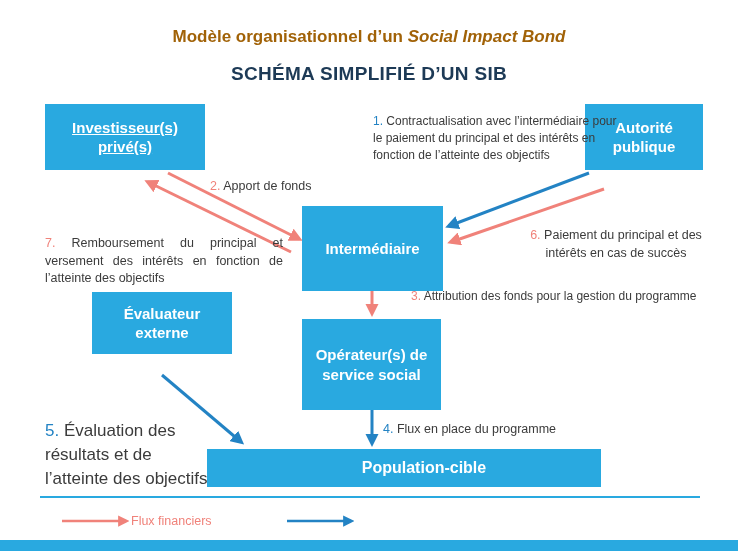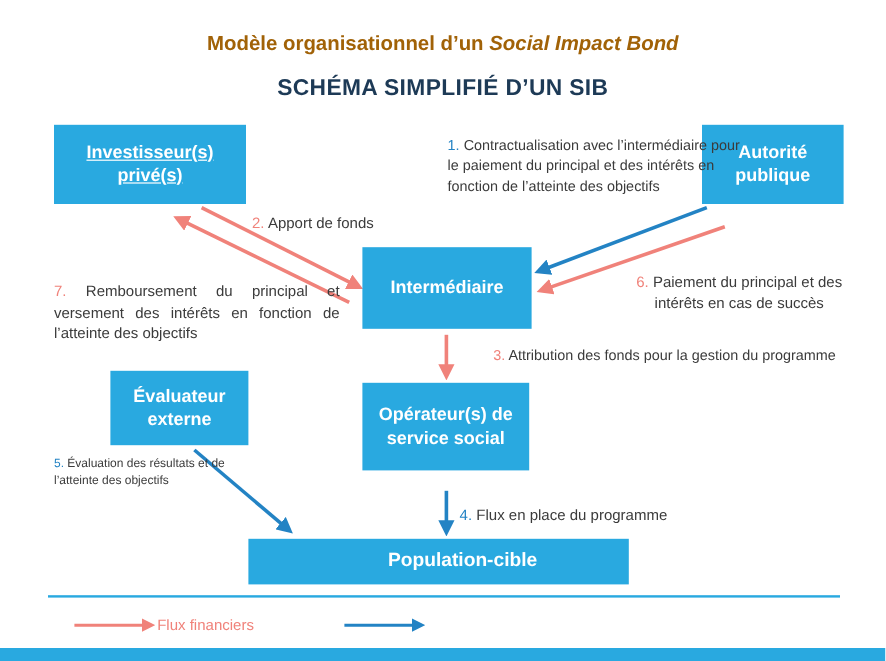--- a/index.html
+++ b/index.html
@@ -122,27 +122,27 @@
     <line x1="162" y1="375" x2="241" y2="442" class="stroke-blue" stroke-width="3" marker-end="url(#head-blue)"></line>
 
     <line x1="62" y1="521" x2="126" y2="521" class="stroke-red" stroke-width="2.5" marker-end="url(#head-red)"></line>
     <line x1="287" y1="521" x2="351" y2="521" class="stroke-blue" stroke-width="2.5" marker-end="url(#head-blue)"></line>
   </svg>
 
   <div class="box" style="left:45px; top:104px; width:160px; height:66px;text-decoration:underline;">Investisseur(s) privé(s)</div>
 
   <div class="box" style="left:585px; top:104px; width:118px; height:66px;">Autorité publique</div>
 
-  <div class="box" style="left:302px; top:206px; width:141px; height:68px;">Intermédiaire</div>
+  <div class="box" style="left:302px; top:206px; width:141px; height:85px;">Intermédiaire</div>
 
-  <div class="box" style="left:92px; top:309px; width:115px; height:62px;">Évaluateur externe</div>
+  <div class="box" style="left:92px; top:292px; width:140px; height:62px;">Évaluateur externe</div>
 
-  <div class="box" style="left:302px; top:319px; width:139px; height:73px;">Opérateur(s) de service social</div>
+  <div class="box" style="left:302px; top:319px; width:139px; height:91px;">Opérateur(s) de service social</div>
 
-  <div class="box big-label" style="left:207px; top:449px; width:317px; height:38px;padding-left:48px;">Population-cible</div>
+  <div class="box big-label" style="left:207px; top:449px; width:394px; height:38px;padding-left:48px;">Population-cible</div>
 
   <div class="flow-label" style="left:333px; top:113px; width:250px; margin-left:40px;">
     <span class="num blue">1.</span>
     <span>Contractualisation avec l’intermédiaire pour le paiement du principal et des intérêts en fonction de l’atteinte des objectifs</span>
   </div>
 
   <div class="flow-label" style="left:210px; top:178px; width:220px; font-size:12.5px;">
     <span class="num red">2.</span>
     <span>Apport de fonds</span>
   </div>
@@ -155,21 +155,21 @@
   <div class="flow-label" style="left:45px; top:235px; width:238px; text-align:justify; font-size:12.5px;">
     <span class="num red">7.</span>
     <span>Remboursement du principal et versement des intérêts en fonction de l’atteinte des objectifs</span>
   </div>
 
   <div class="flow-label" style="left:383px; top:288px; width:320px;margin-left:28px;">
     <span class="num red">3.</span>
     <span>Attribution des fonds pour la gestion du programme</span>
   </div>
 
-  <div class="flow-label" style="left:45px; top:380px; width:172px; font-size:10px;">
+  <div class="flow-label" style="left:45px; top:419px; width:172px; font-size:17px;">
     <span class="num blue">5.</span>
     <span>Évaluation des résultats et de l’atteinte des objectifs</span>
   </div>
 
   <div class="flow-label" style="left:383px; top:421px; width:220px; font-size:12.5px;">
     <span class="num blue">4.</span>
     <span>Flux en place du programme</span>
   </div>
 
   <div class="sep"></div>

